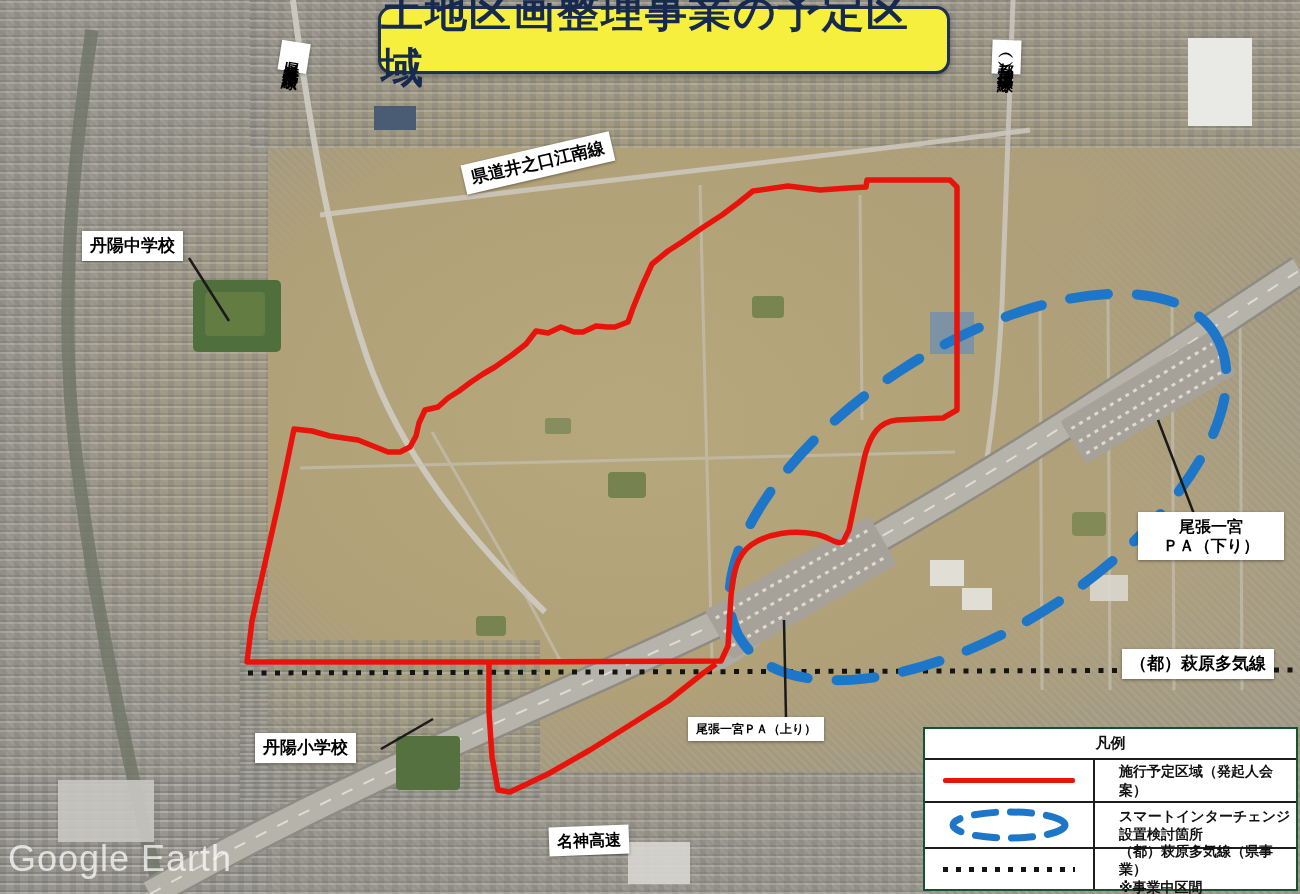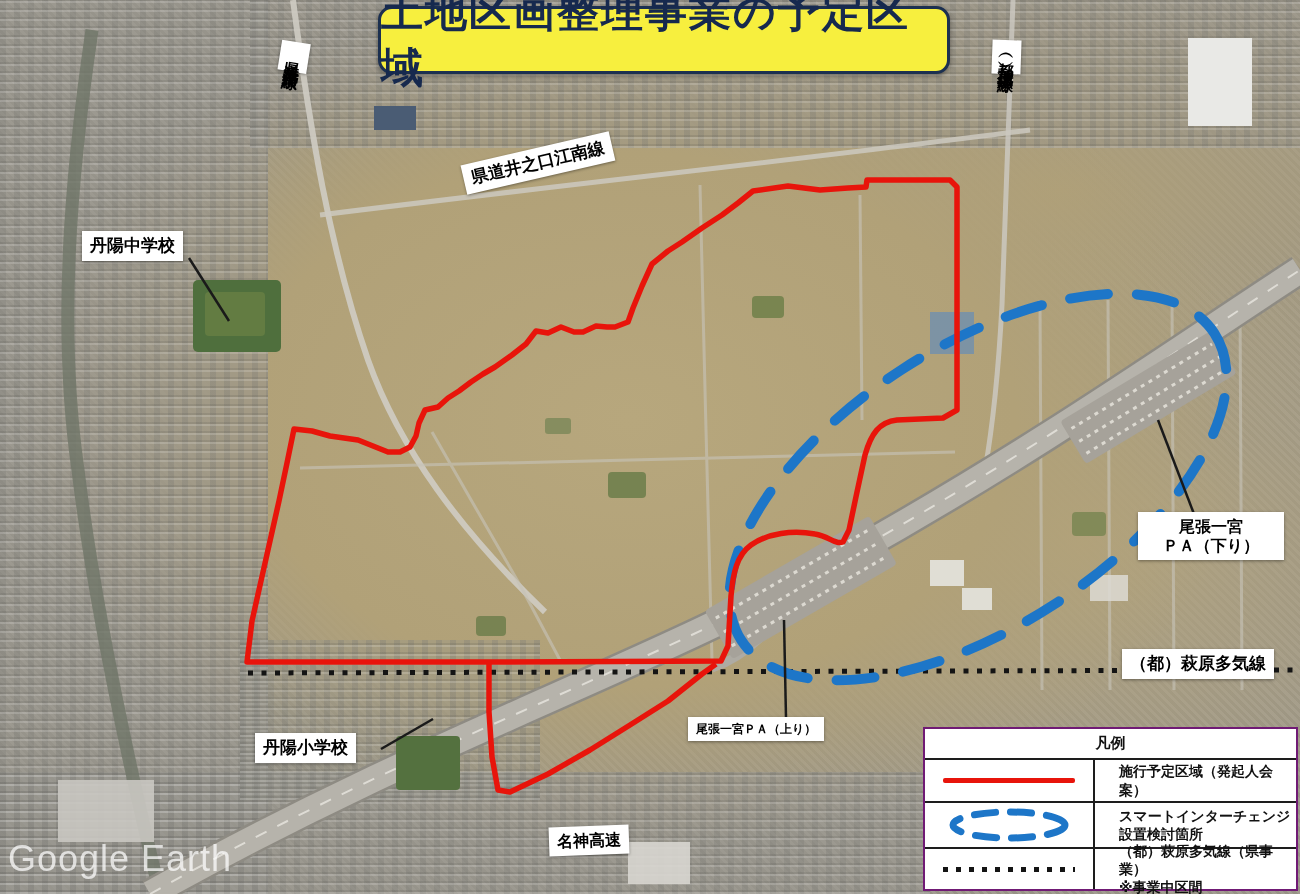--- a/index.html
+++ b/index.html
@@ -40,21 +40,21 @@
   .title-box{
     position:absolute;left:378px;top:6px;width:572px;height:68px;
     background:#f7ef3e;border:3px solid #1c3050;border-radius:14px;
     box-sizing:border-box;display:flex;align-items:center;justify-content:center;
     font-size:42px;font-weight:bold;letter-spacing:2px;color:#16294e;
     box-shadow:0 2px 4px rgba(0,0,0,0.35);
   }
   
   .legend{
     position:absolute;left:923px;top:727px;width:375px;height:164px;
-    background:#fff;border:2px solid #701a75;box-sizing:border-box;
+    background:#fff;border:2px solid #14532d;box-sizing:border-box;
     display:flex;flex-direction:column;color:#111;
   }
   .legend .hd{height:32px;border-bottom:2px solid #1d1d1d;display:flex;
     align-items:center;justify-content:center;font-weight:bold;font-size:15px;}
   .legend .row{display:flex;border-bottom:2px solid #1d1d1d;gap:16px;}
   .legend .row:last-child{border-bottom:none;}
   .legend .sym{width:168px;border-right:2px solid #1d1d1d;display:flex;
     align-items:center;justify-content:center;flex:none;}
   .legend .txt{flex:1;display:flex;flex-direction:column;justify-content:center;
     padding-left:8px;font-weight:bold;font-size:14px;line-height:1.3;}

